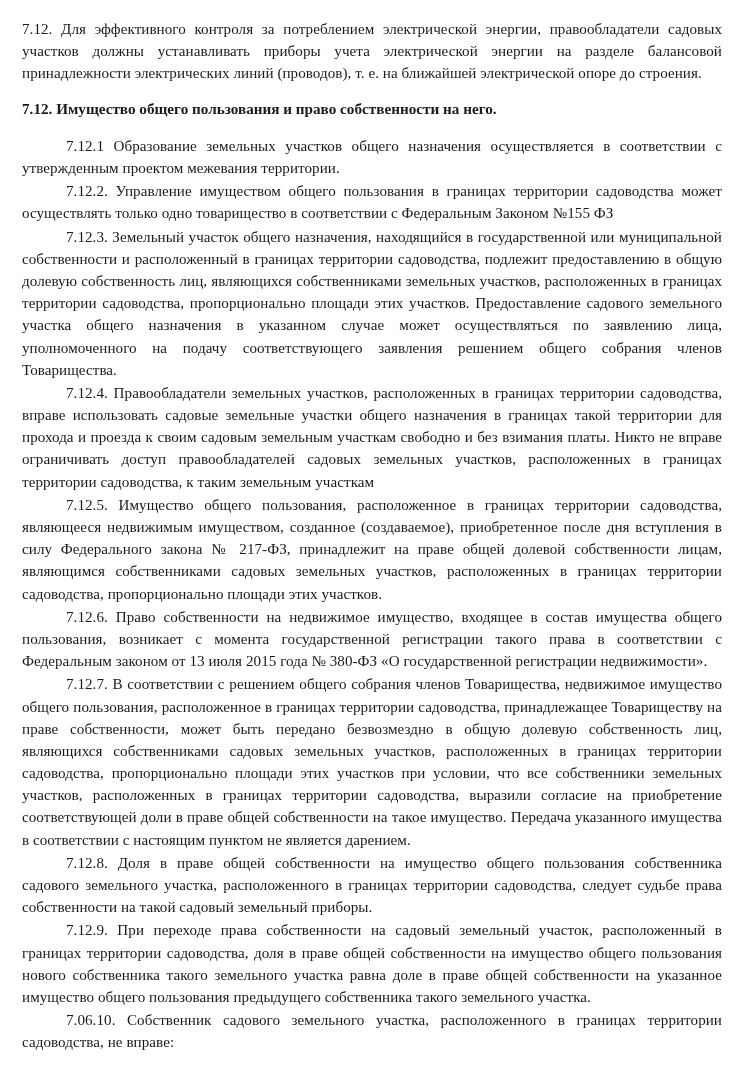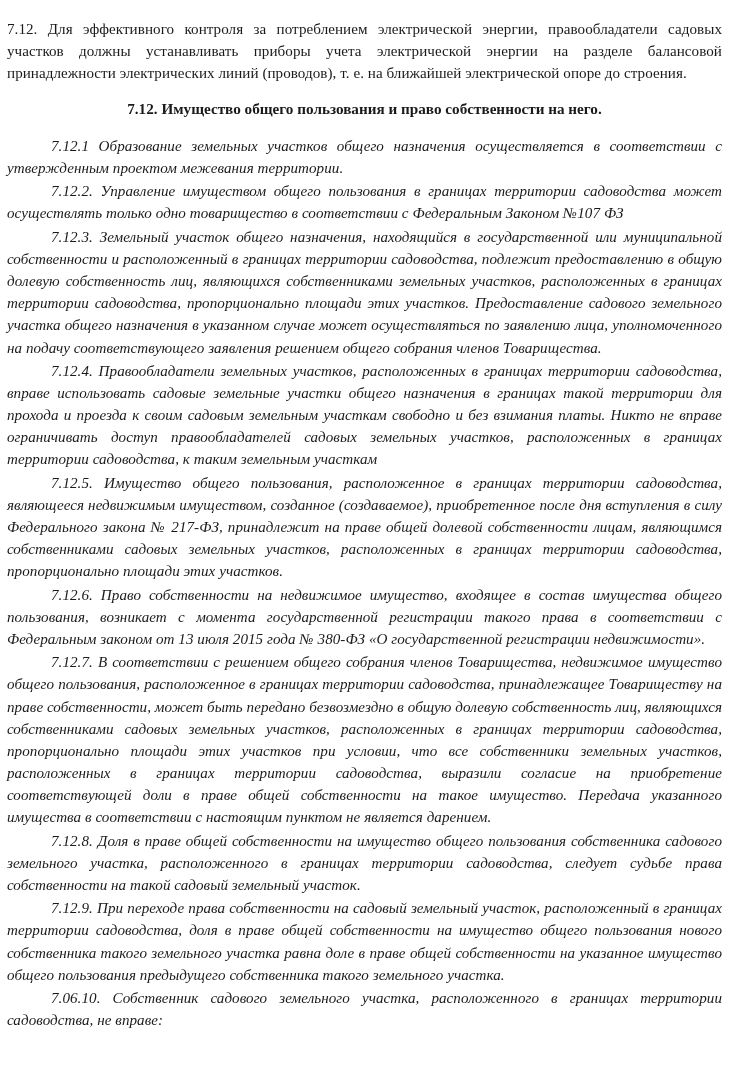--- a/index.html
+++ b/index.html
@@ -10,56 +10,54 @@
   body {
     width: 750px;
     min-height: 1072px;
     font-family: "Liberation Serif", "DejaVu Serif", serif;
     color: #1a1a1a;
   }
   .page {
     width: 750px;
     min-height: 1072px;
     box-sizing: border-box;
-    padding: 18px 28px 10px 7px;
+    padding: 18px 28px 10px 22px;
     background: #ffffff;
   }
   .para {
     font-size: 15.1px;
     line-height: 1.47;
     text-align: justify;
     text-justify: inter-word;
     margin: 0 0 1px 0;
     letter-spacing: 0.05px;
   }
   .indent {
     text-indent: 44px;
-    font-style: italic;
   }
   .heading {
     font-size: 15.2px;
     font-weight: bold;
-    text-align: center;
     margin: 13px 0 16px 0;
     line-height: 1.4;
   }
 </style>
 </head>
 <body>
 
 <div class="page">
 
   <p class="para">7.12. Для эффективного контроля за потреблением электрической энергии, правообладатели садовых участков должны устанавливать приборы учета электрической  энергии  на разделе балансовой принадлежности электрических линий (проводов), т. е. на ближайшей электрической опоре до строения.</p>
 
   <h2 class="heading">7.12. Имущество общего пользования и право собственности на него.</h2>
 
   <p class="para indent">7.12.1  Образование земельных участков общего назначения осуществляется в соответствии с утвержденным проектом межевания территории.</p>
-  <p class="para indent">7.12.2.  Управление имуществом общего пользования в границах территории садоводства может осуществлять только одно товарищество в соответствии с Федеральным Законом №107 ФЗ</p>
+  <p class="para indent">7.12.2.  Управление имуществом общего пользования в границах территории садоводства может осуществлять только одно товарищество в соответствии с Федеральным Законом №155 ФЗ</p>
   <p class="para indent">7.12.3.  Земельный участок общего назначения, находящийся в государственной или муниципальной собственности и расположенный в границах территории садоводства, подлежит предоставлению в общую долевую собственность лиц, являющихся собственниками земельных участков, расположенных в границах территории садоводства, пропорционально площади этих участков. Предоставление садового земельного участка общего назначения в указанном случае может осуществляться по заявлению лица, уполномоченного на подачу соответствующего заявления решением общего собрания членов Товарищества.</p>
   <p class="para indent">7.12.4.  Правообладатели земельных участков, расположенных в границах территории садоводства, вправе использовать садовые земельные участки общего назначения в границах такой территории для прохода и проезда к своим садовым земельным участкам свободно и без взимания платы. Никто не вправе ограничивать доступ правообладателей садовых земельных участков, расположенных в границах территории садоводства, к таким земельным участкам</p>
   <p class="para indent">7.12.5.  Имущество общего пользования, расположенное в границах территории садоводства, являющееся недвижимым имуществом, созданное (создаваемое), приобретенное после дня вступления в силу Федерального закона № 217-ФЗ, принадлежит на праве общей долевой собственности лицам, являющимся собственниками садовых земельных участков, расположенных в границах территории садоводства, пропорционально площади этих участков.</p>
   <p class="para indent">7.12.6.  Право собственности  на недвижимое имущество, входящее в состав имущества общего пользования, возникает с момента государственной регистрации такого права в соответствии  с Федеральным законом от 13 июля 2015 года № 380-ФЗ «О государственной регистрации недвижимости».</p>
   <p class="para indent">7.12.7.  В соответствии с решением общего собрания членов Товарищества,  недвижимое имущество общего пользования, расположенное в границах территории   садоводства, принадлежащее Товариществу на праве собственности, может быть передано  безвозмездно в общую долевую собственность лиц, являющихся собственниками садовых  земельных участков, расположенных в границах территории садоводства, пропорционально площади этих участков при условии, что все собственники земельных участков, расположенных в границах территории садоводства,   выразили согласие на приобретение соответствующей доли в праве общей собственности на такое имущество. Передача указанного имущества в соответствии с настоящим пунктом не является дарением.</p>
-  <p class="para indent">7.12.8.  Доля в праве общей собственности на имущество общего пользования собственника садового земельного участка, расположенного в границах территории садоводства, следует судьбе права собственности на такой садовый земельный участок.</p>
+  <p class="para indent">7.12.8.  Доля в праве общей собственности на имущество общего пользования собственника садового земельного участка, расположенного в границах территории садоводства, следует судьбе права собственности на такой садовый земельный приборы.</p>
   <p class="para indent">7.12.9. При переходе права собственности на садовый земельный участок, расположенный в границах территории садоводства, доля в праве общей собственности на имущество общего пользования нового собственника такого земельного участка равна доле в праве общей собственности на указанное имущество общего пользования предыдущего собственника такого земельного участка.</p>
   <p class="para indent">7.06.10.  Собственник садового земельного участка, расположенного в границах территории садоводства, не вправе:</p>
 
 </div>
 
 </body></html>

